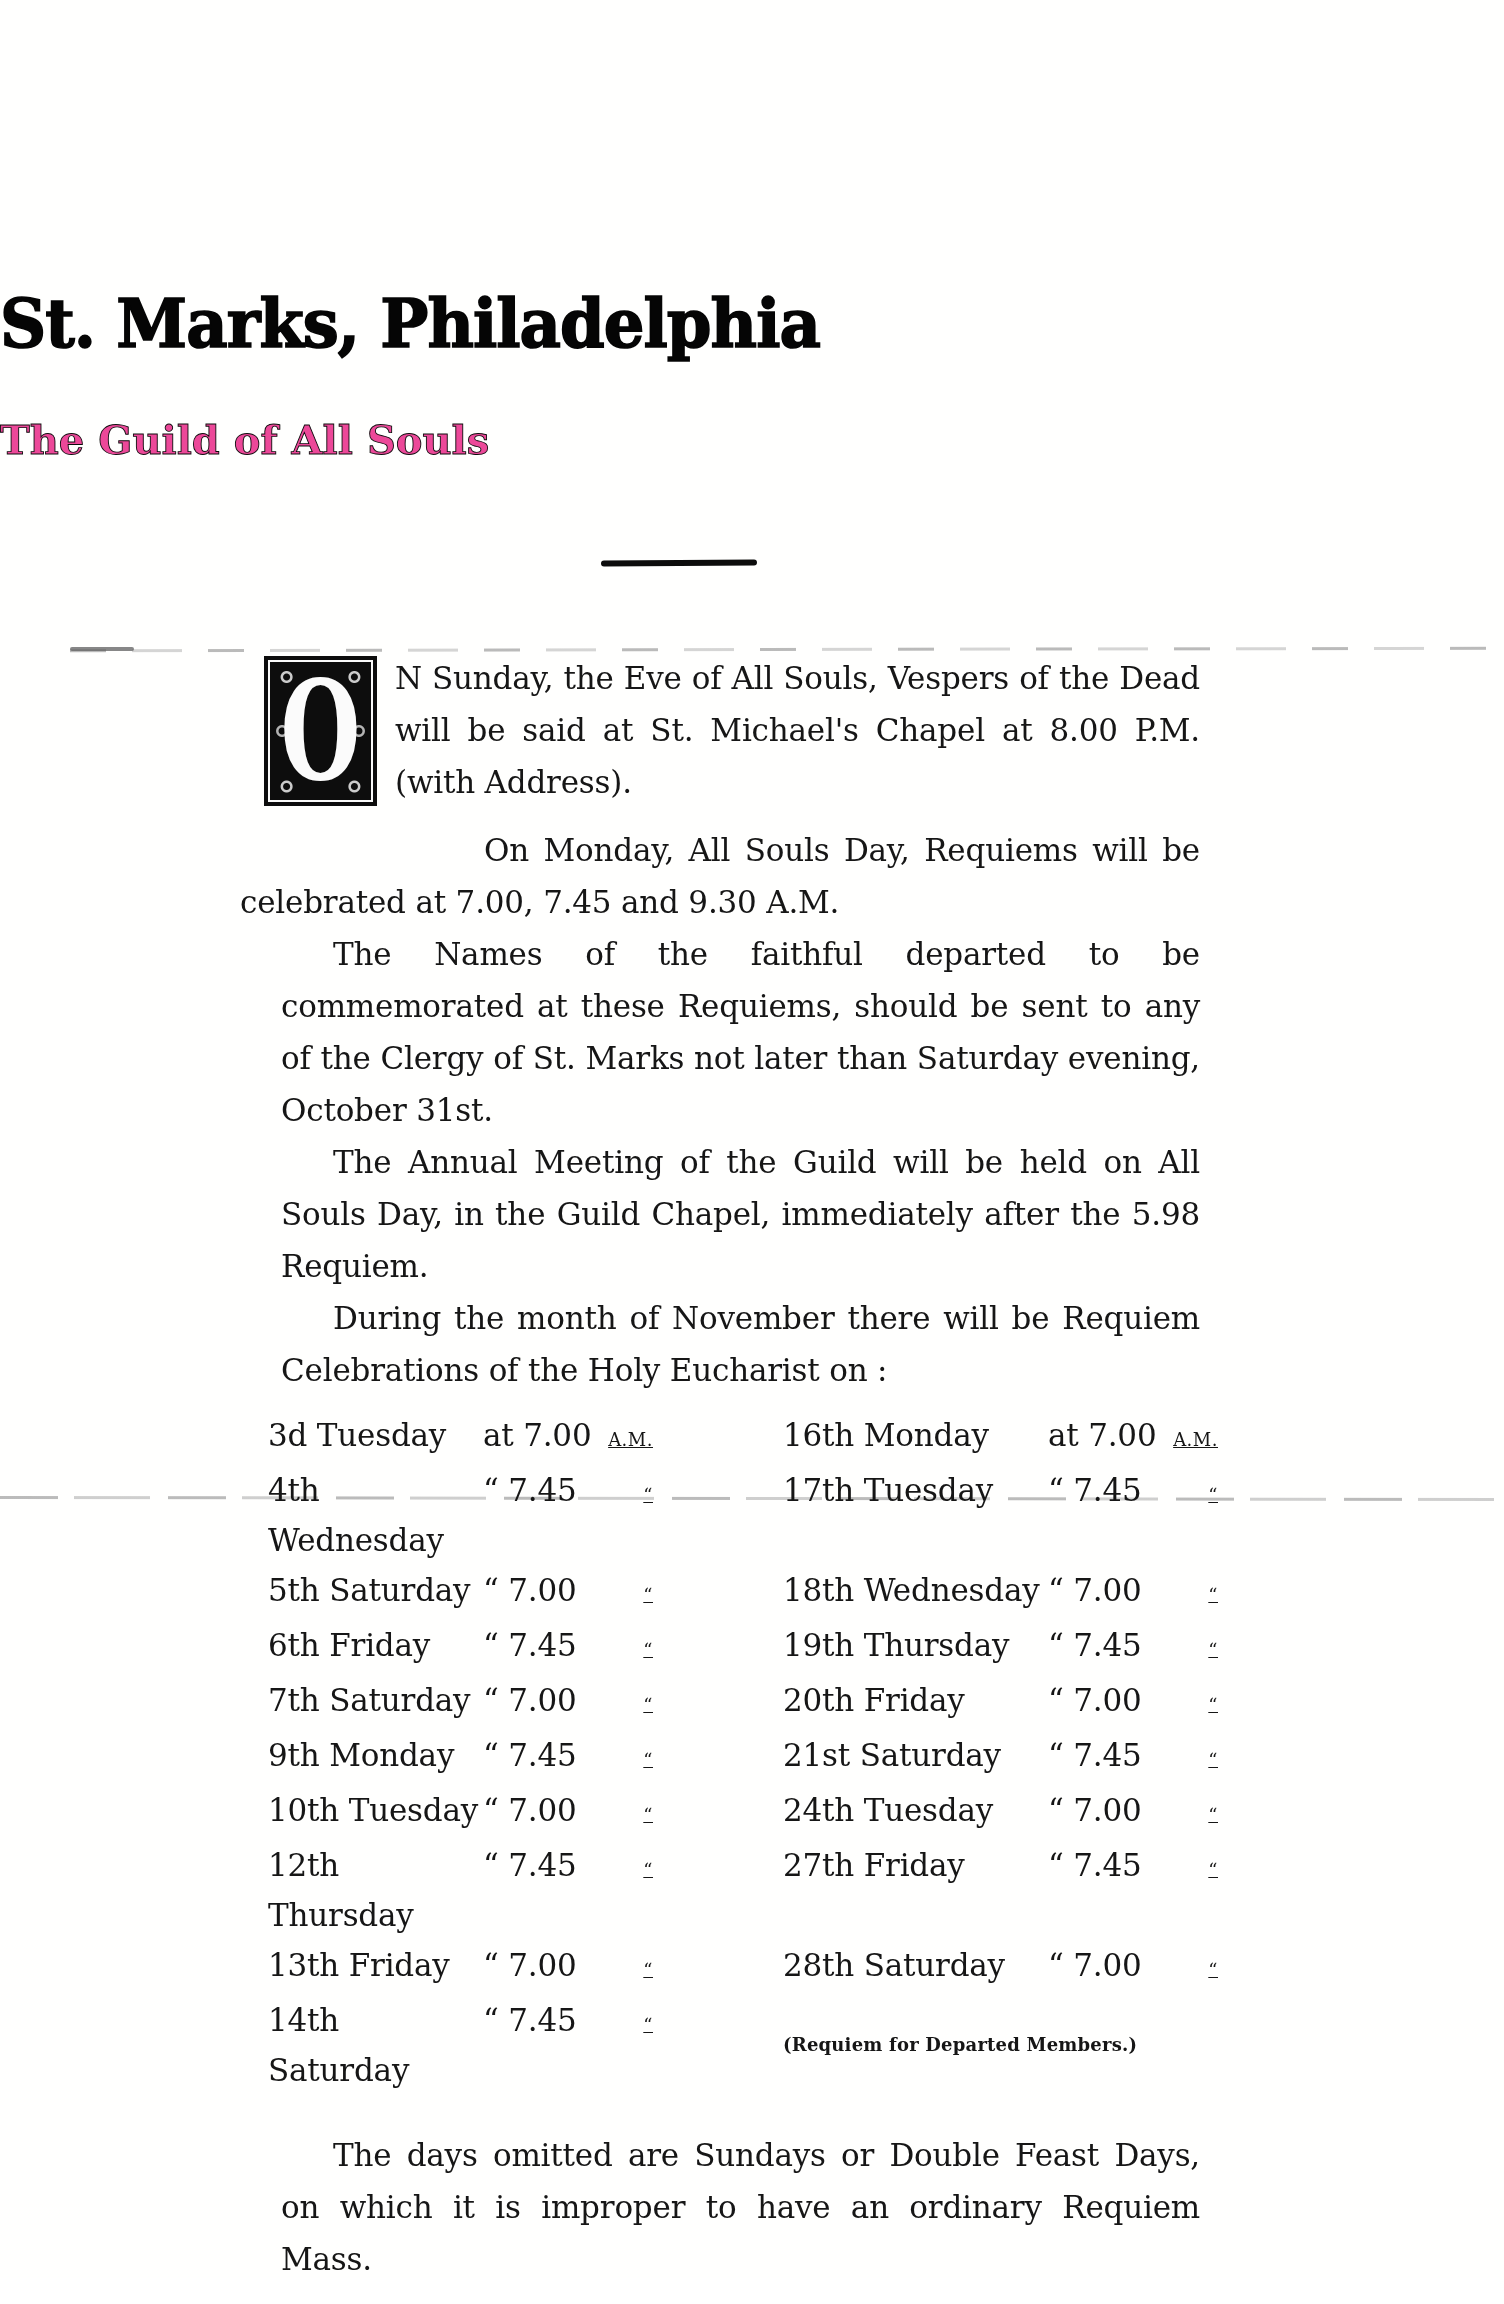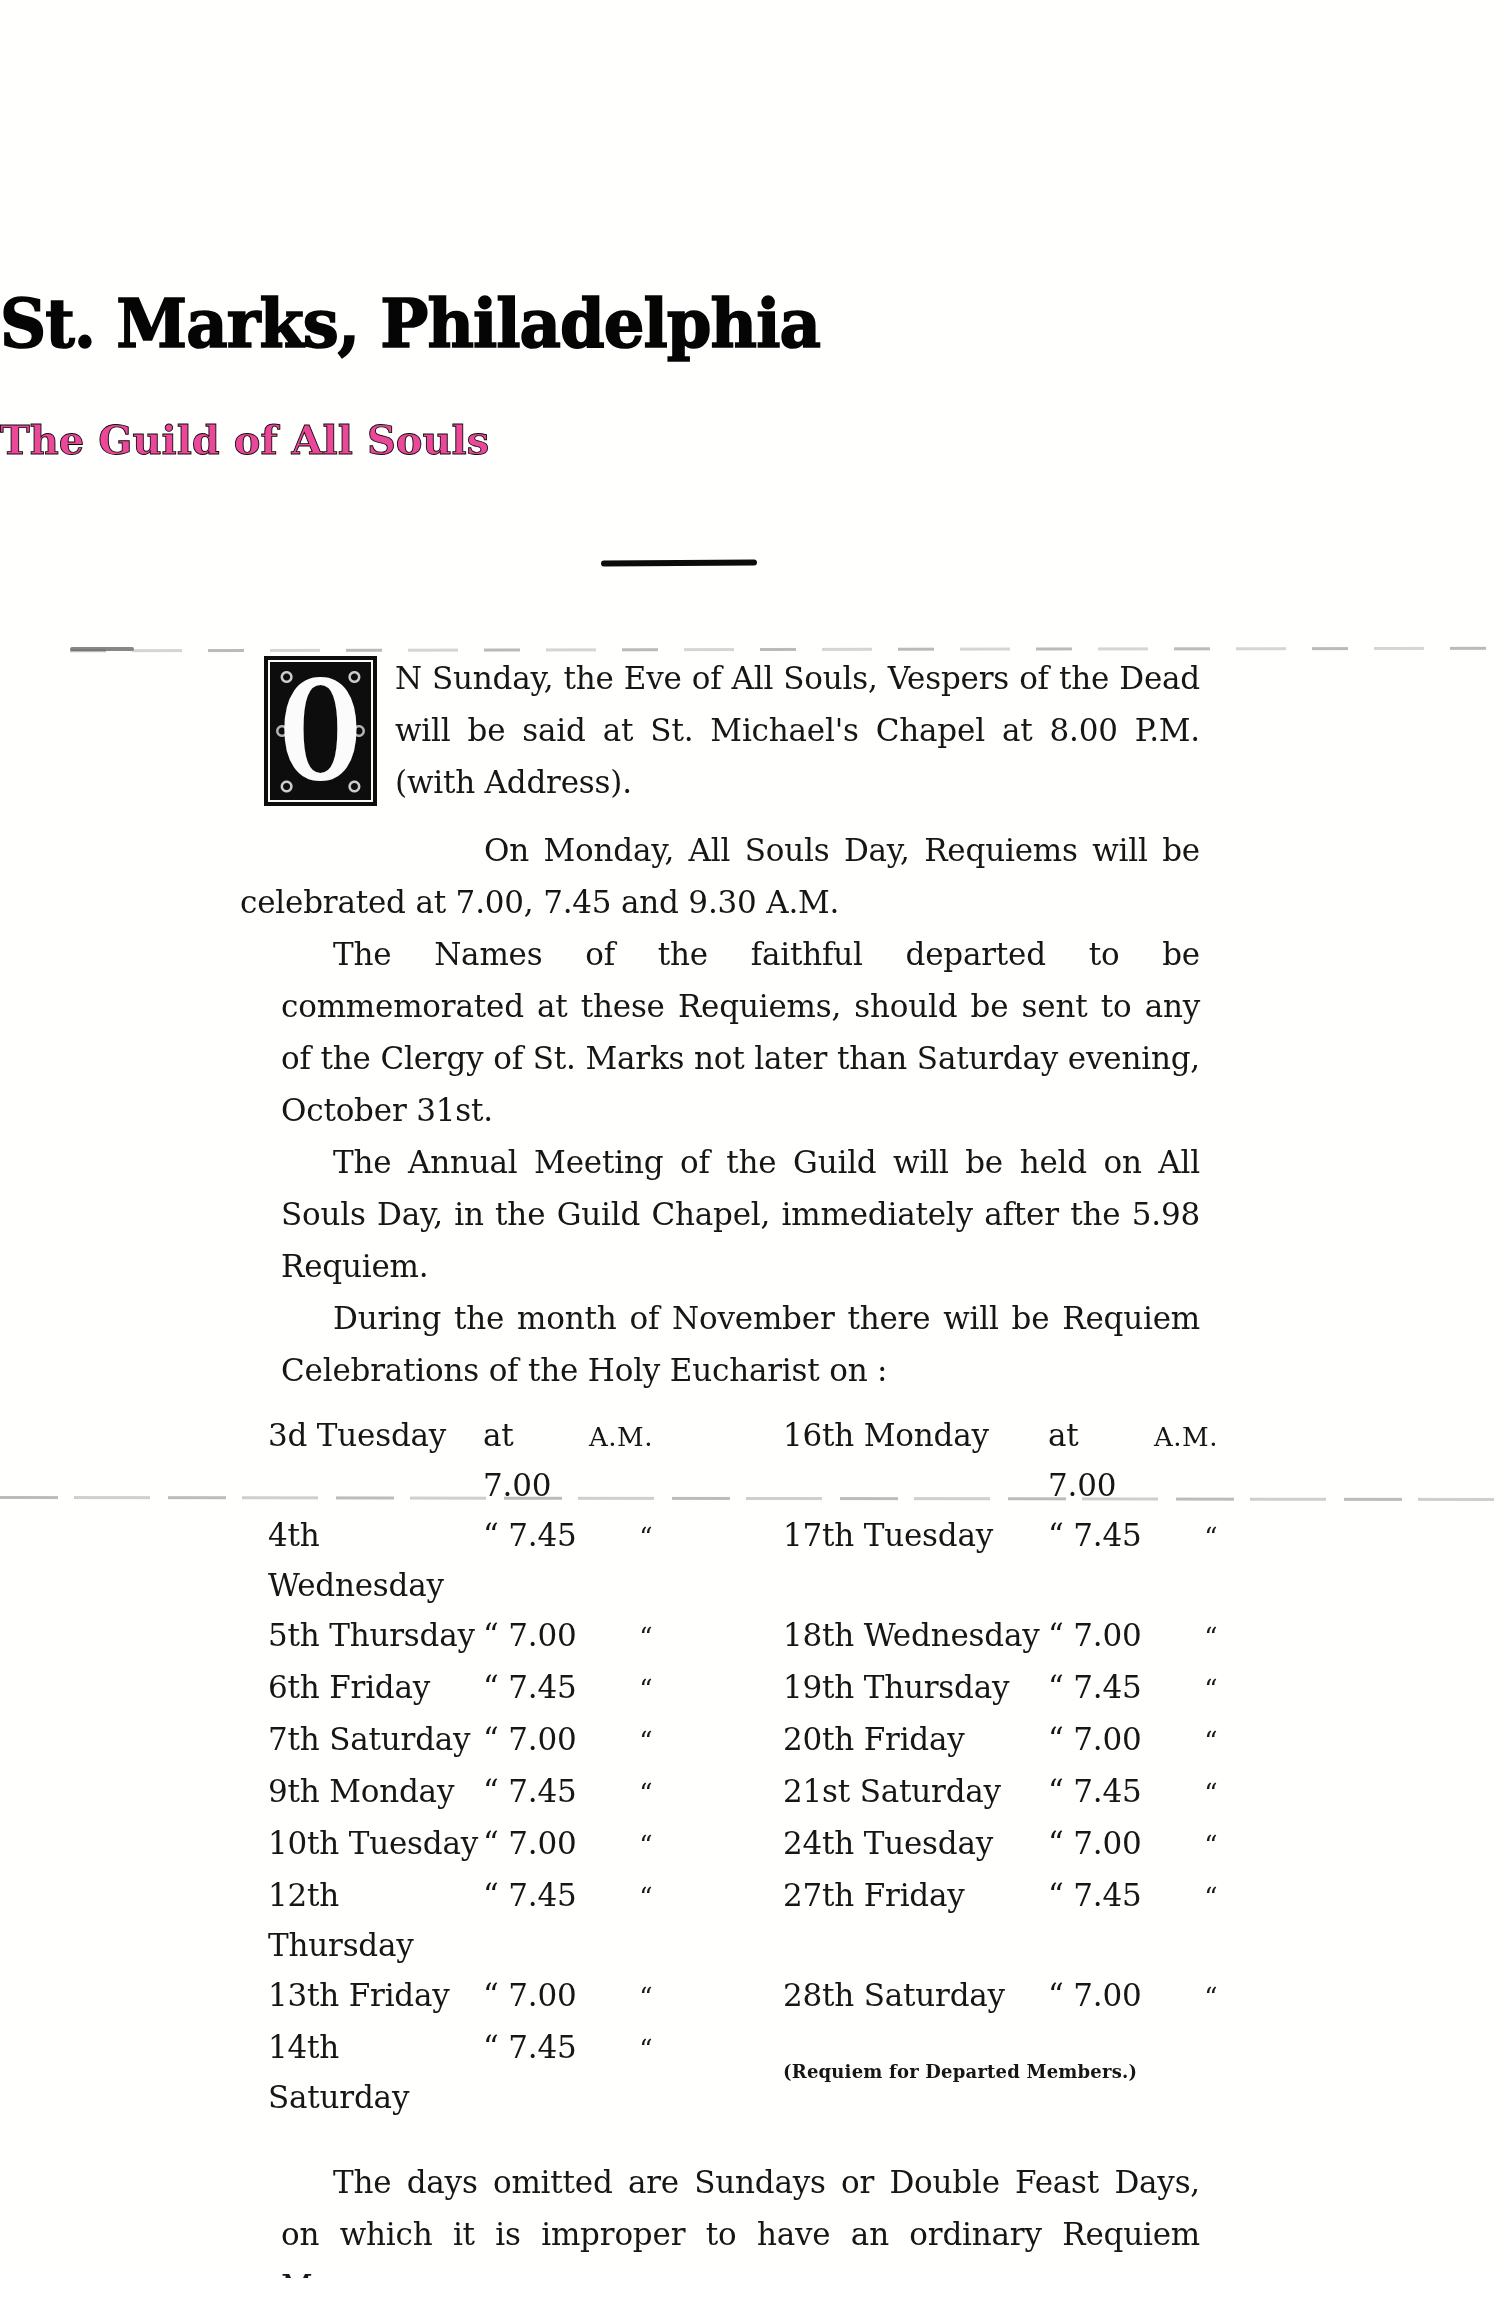--- a/index.html
+++ b/index.html
@@ -74,21 +74,21 @@
     transform:scale(0.62,0.92);transform-origin:center;
     text-indent:0;display:block;
   }
   
   .schedule{margin-top:14px;margin-left:28px;font-size:31px;line-height:50px;letter-spacing:-0.2px;text-align:left;}
   .sch-row{display:flex;align-items:baseline;}
   .sch-day{width:215px;flex:0 0 auto;}
   .sch-day.right-col{width:265px;}
   .sch-time{width:170px;flex:0 0 auto;display:flex;justify-content:space-between;align-items:baseline;}
   .sch-spacer{width:130px;flex:0 0 auto;}
-  .sch-unit{font-size:26px;letter-spacing:.5px;}
+  .sch-unit{font-size:18px;letter-spacing:.5px;text-decoration:underline;}
   .sch-note{font-size:18px;font-weight:bold;letter-spacing:.2px;align-self:center;}
   
   .closing{margin-top:34px;}
 </style>
 </head>
 <body>
 
 <div class="page">
 
   <h1 class="title" style="margin:0;">St. Marks, Philadelphia</h1>
@@ -135,21 +135,21 @@
           </span>
         <span class="sch-spacer"></span>
         <span class="sch-day right-col">17th Tuesday</span>
         <span class="sch-time">
             <span>“ 7.45</span>
             <span class="sch-unit">“</span>
           </span>
       </div>
 
       <div class="sch-row">
-        <span class="sch-day">5th Thursday</span>
+        <span class="sch-day">5th Saturday</span>
         <span class="sch-time">
             <span>“ 7.00</span>
             <span class="sch-unit">“</span>
           </span>
         <span class="sch-spacer"></span>
         <span class="sch-day right-col">18th Wednesday</span>
         <span class="sch-time">
             <span>“ 7.00</span>
             <span class="sch-unit">“</span>
           </span>

